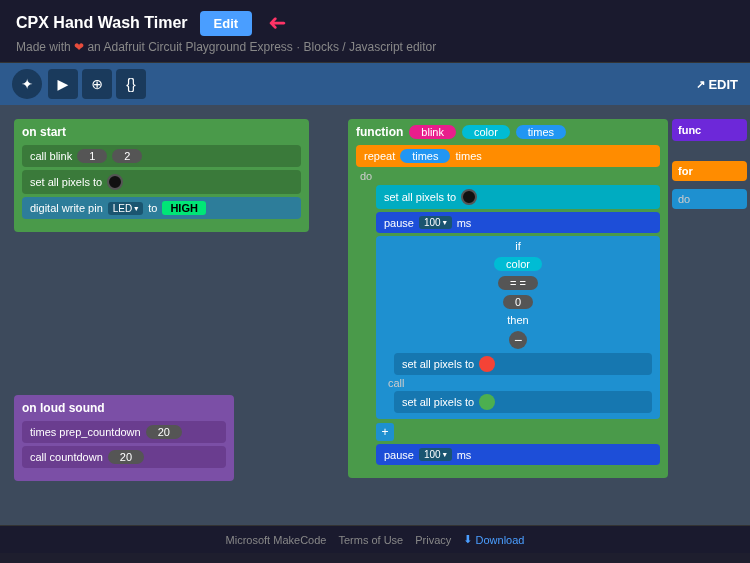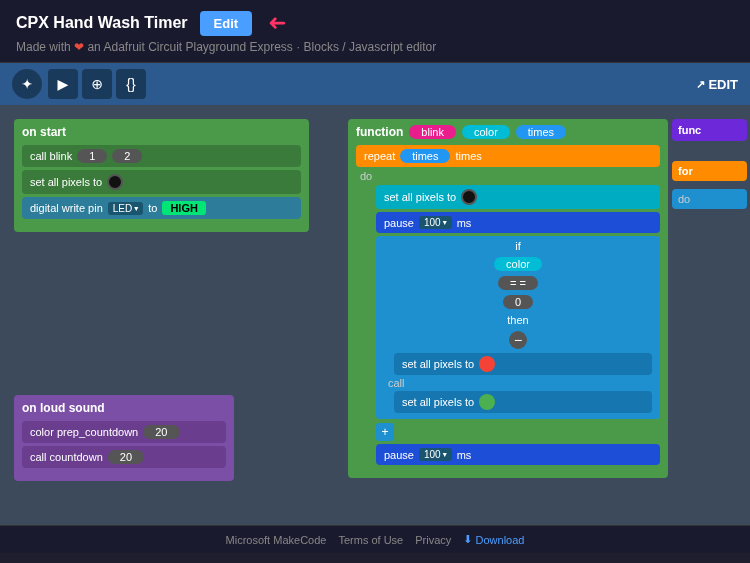--- a/index.html
+++ b/index.html
@@ -375,21 +375,21 @@
         <span class="select-arrow">▾</span>
       </span>
       <span>to</span>
       <span class="pill-high">HIGH</span>
     </div>
   </div>
 
   <div class="block-on-loud" style="position:absolute; top:290px; left:14px; width:220px;">
     <div class="block-header">on loud sound</div>
     <div class="inner-block-purple">
-      <span>color prep_countdown</span>
+      <span>times prep_countdown</span>
       <span class="pill pill-gray">20</span>
     </div>
     <div class="inner-block-purple">
       <span>call countdown</span>
       <span class="pill pill-gray">20</span>
     </div>
   </div>
 
   <div style="position:absolute; top:14px; left:348px; width:320px; background:#4a9a4a; border-radius:4px; padding:6px 8px 10px 8px;">
     <div style="display:flex; align-items:center; gap:6px; margin-bottom:6px; font-size:12px; font-weight:700;">

